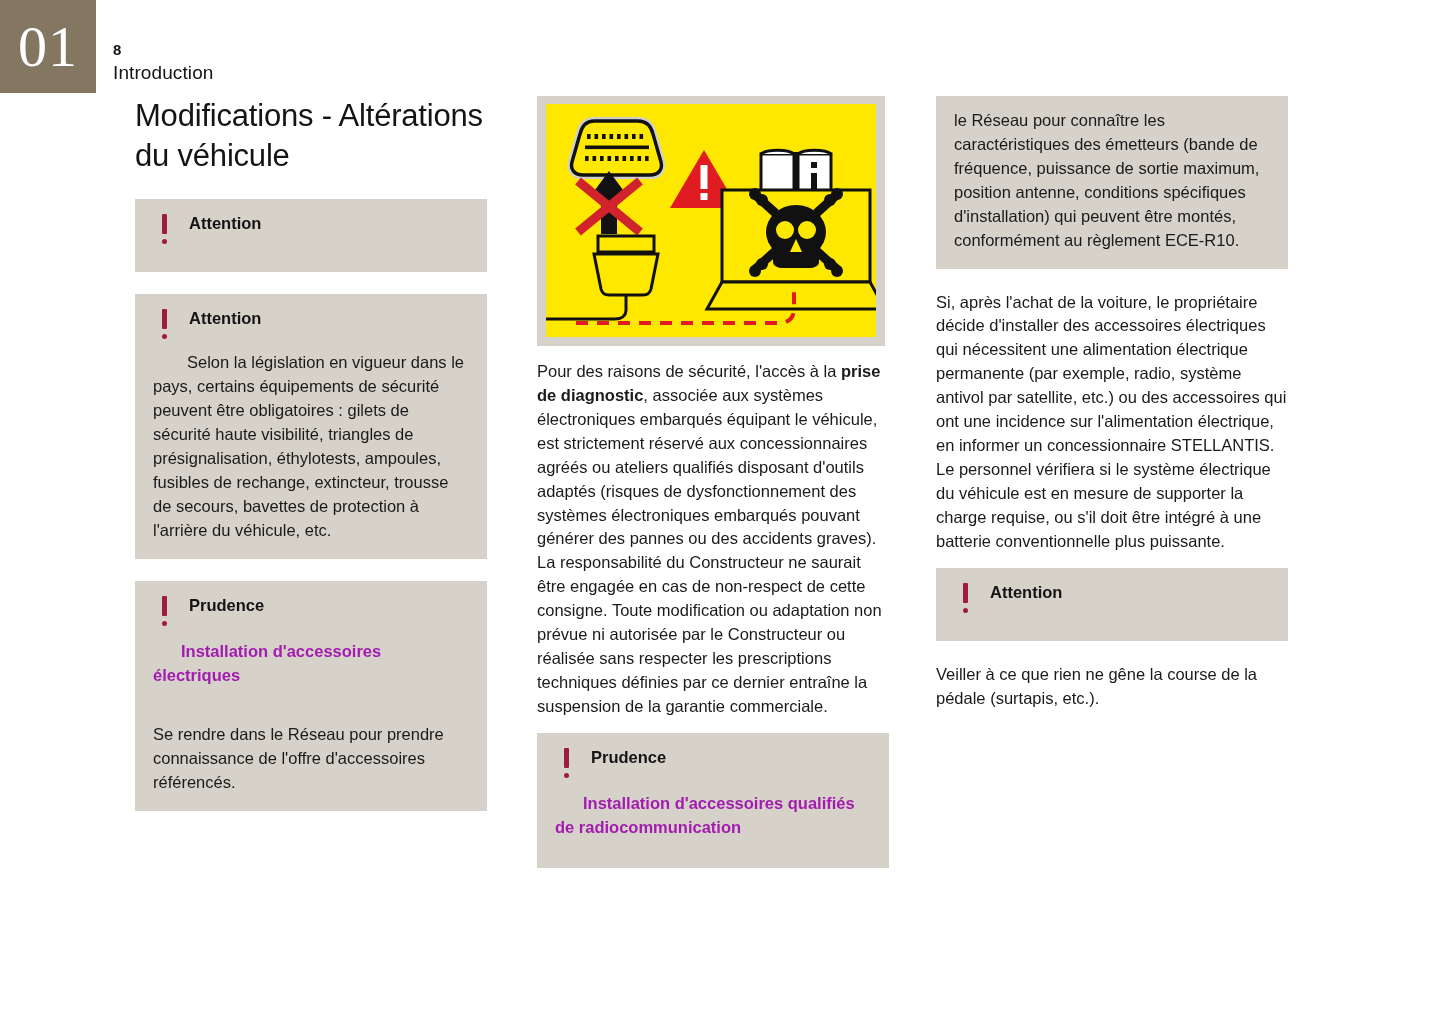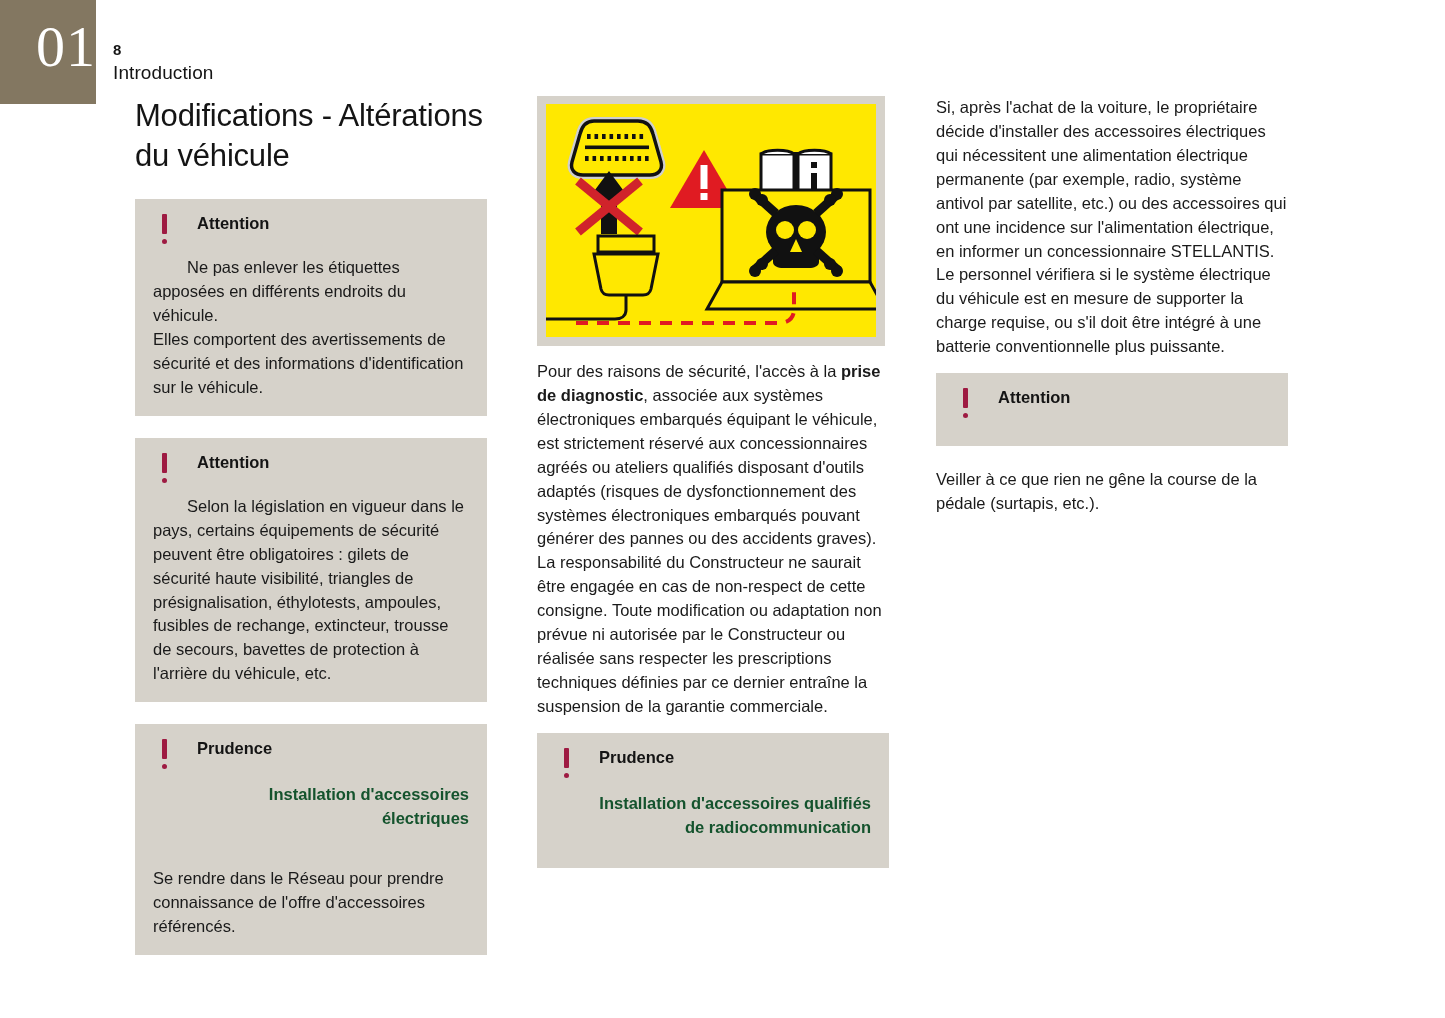--- a/index.html
+++ b/index.html
@@ -15,27 +15,27 @@
     overflow: hidden;
     position: relative;
   }
 
   
   .chapter-badge {
     position: absolute;
     left: 0;
     top: 0;
     width: 96px;
-    height: 104px;
+    height: 93px;
     background: #837761;
     color: #ffffff;
     font-family: "Liberation Serif", serif;
     font-size: 58px;
     line-height: 93px;
-    text-align: right;
+    text-align: center;
     letter-spacing: 1px;
   }
   .header-meta {
     position: absolute;
     left: 113px;
     top: 40px;
     line-height: 1.35;
   }
   .header-meta .page-num {
     font-size: 15px;
@@ -94,21 +94,21 @@
   
   .warnbox {
     background: #d6d2ca;
     padding: 13px 18px 16px 18px;
     margin: 0 0 22px 0;
     box-sizing: border-box;
   }
   .warnbox-head {
     display: flex;
     align-items: flex-start;
-    gap: 16px;
+    gap: 8px;
     margin-bottom: 4px;
   }
   .bang-icon {
     width: 28px;
     flex: 0 0 28px;
     display: block;
     position: relative;
     height: 40px;
   }
   .bang-icon .bar {
@@ -132,25 +132,24 @@
   .warn-title {
     font-size: 16.5px;
     font-weight: bold;
     color: #141414;
     padding-top: 1px;
     line-height: 1.3;
   }
   .warn-subtitle {
     font-size: 16.5px;
     font-weight: bold;
-    color: #14532d;
+    color: #a21caf;
     line-height: 1.45;
     margin: 6px 0 12px 0;
     text-indent: 28px;
-    text-align: right;
   }
   .warn-body {
     font-size: 16.5px;
     line-height: 1.45;
     color: #1a1a1a;
     margin: 0;
   }
   .warn-body.indent-first { text-indent: 34px; }
 
   
@@ -181,21 +180,20 @@
     <h1 class="title">Modifications - Altérations du véhicule</h1>
 
     <div class="warnbox">
       <div class="warnbox-head">
         <span class="bang-icon">
           <span class="bar"></span>
             <span class="dot"></span>
         </span>
         <span class="warn-title">Attention</span>
       </div>
-      <p class="warn-body indent-first"><span>Ne pas enlever les étiquettes apposées en différents endroits du véhicule.</span><br><span>Elles comportent des avertissements de sécurité et des informations d'identification sur le véhicule.</span></p>
     </div>
 
     <div class="warnbox">
       <div class="warnbox-head">
         <span class="bang-icon">
           <span class="bar"></span>
             <span class="dot"></span>
         </span>
         <span class="warn-title">Attention</span>
       </div>
@@ -344,20 +342,23 @@
         </span>
         <span class="warn-title">Prudence</span>
       </div>
       <p class="warn-subtitle">Installation d'accessoires qualifiés de radiocommunication</p>
     </div>
 
   </div>
 
   <div class="col col-3">
 
+    <div class="warnbox">
+      <p class="warn-body">le Réseau pour connaître les caractéristiques des émetteurs (bande de fréquence, puissance de sortie maximum, position antenne, conditions spécifiques d'installation) qui peuvent être montés, conformément au règlement ECE-R10.</p>
+    </div>
 
 
     <p class="body-text">Si, après l'achat de la voiture, le propriétaire décide d'installer des accessoires électriques qui nécessitent une alimentation électrique permanente (par exemple, radio, système antivol par satellite, etc.) ou des accessoires qui ont une incidence sur l'alimentation électrique, en informer un concessionnaire STELLANTIS. Le personnel vérifiera si le système électrique du véhicule est en mesure de supporter la charge requise, ou s'il doit être intégré à une batterie conventionnelle plus puissante.</p>
 
     <div class="warnbox">
       <div class="warnbox-head">
         <span class="bang-icon">
           <span class="bar"></span>
             <span class="dot"></span>
         </span>

